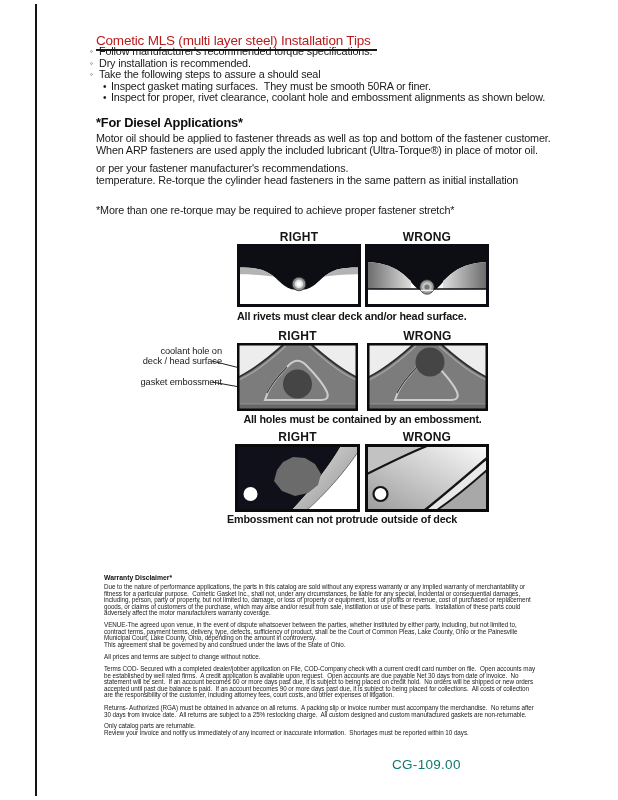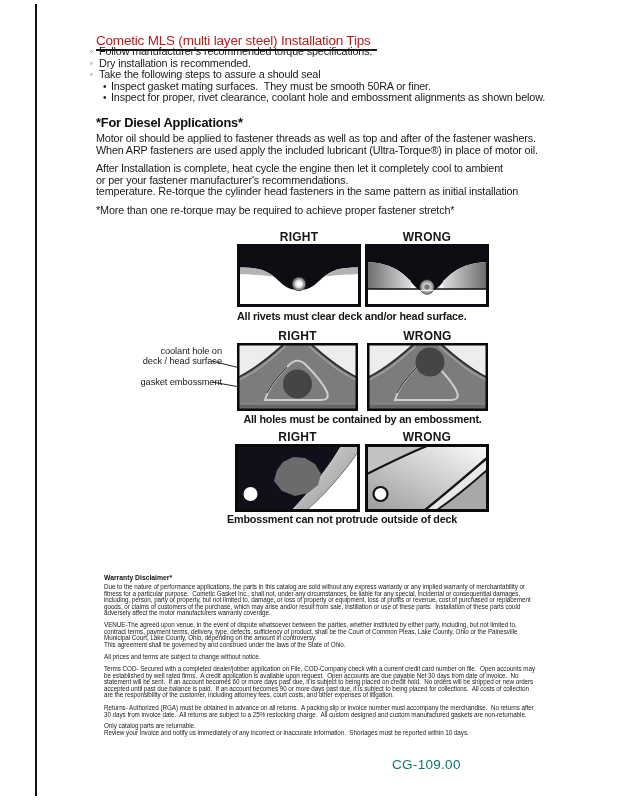--- a/index.html
+++ b/index.html
@@ -55,25 +55,24 @@
     <div class="b-line"><span class="marker">◦</span><span>Follow manufacturer's recommended torque specifications.</span></div>
     <div class="b-line"><span class="marker">◦</span><span>Dry installation is recommended.</span></div>
     <div class="b-line"><span class="marker">◦</span><span>Take the following steps to assure a should seal</span></div>
     <div class="b-line sub"><span class="marker">•</span><span>Inspect gasket mating surfaces.  They must be smooth 50RA or finer.</span></div>
     <div class="b-line sub"><span class="marker">•</span><span>Inspect for proper, rivet clearance, coolant hole and embossment alignments as shown below.</span></div>
   </div>
 
   <div class="diesel-h">*For Diesel Applications*</div>
 
   <div class="para p1">
-    <div>Motor oil should be applied to fastener threads as well as top and after of the fastener washers.</div>
+    <div>Motor oil should be applied to fastener threads as well as top and bottom of the fastener customer.</div>
     <div>When ARP fasteners are used apply the included lubricant (Ultra-Torque®) in place of motor oil.</div>
   </div>
   <div class="para p2">
-    <div>After Installation is complete, heat cycle the engine then let it completely cool to ambient</div>
     <div>or per your fastener manufacturer's recommendations.</div>
     <div>temperature. Re-torque the cylinder head fasteners in the same pattern as initial installation</div>
   </div>
   <div class="para note">
     <div>*More than one re-torque may be required to achieve proper fastener stretch*</div>
   </div>
 
   <div class="dg-label" style="left:237px;top:230px;width:124px;">RIGHT</div>
   <div class="dg-label" style="left:365px;top:230px;width:124px;">WRONG</div>
 

